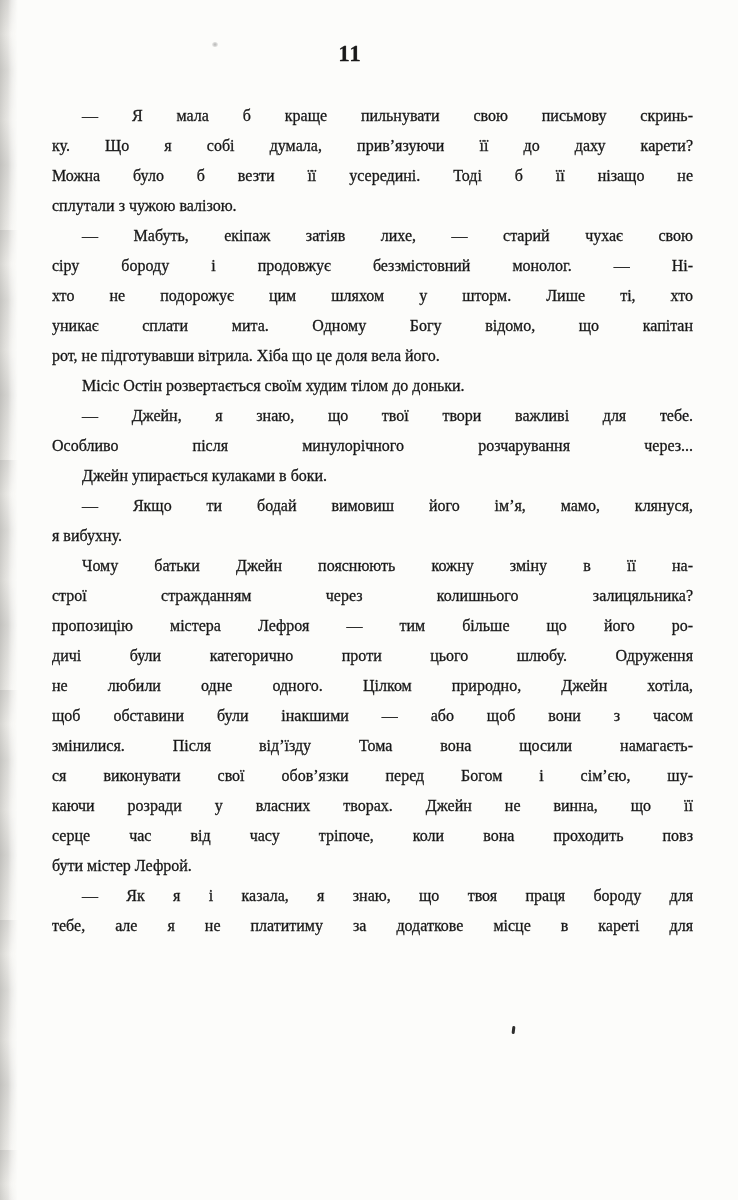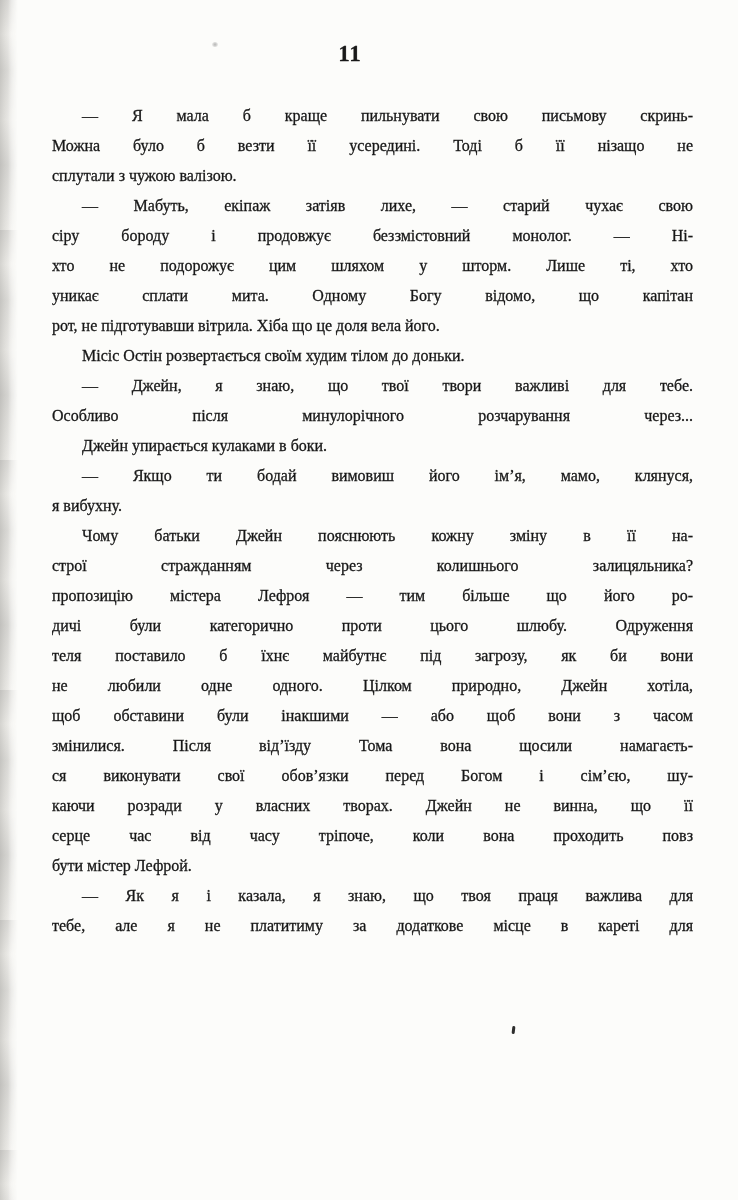--- a/index.html
+++ b/index.html
@@ -80,42 +80,42 @@
 </style>
 </head>
 <body>
 
 <div class="page">
   <div class="gutter"></div>
   <div class="speck-dot"></div>
   <div class="pagenum">11</div>
   <div class="text">
       <div class="line indent">— Я мала б краще пильнувати свою письмову скринь-</div>
+      <div class="line">ку. Що я собі думала, прив’язуючи її до даху карети?</div>
       <div class="line">Можна було б везти її усередині. Тоді б її нізащо не</div>
       <div class="line lastline">сплутали з чужою валізою.</div>
       <div class="line indent">— Мабуть, екіпаж затіяв лихе, — старий чухає свою</div>
       <div class="line">сіру бороду і продовжує беззмістовний монолог. — Ні-</div>
       <div class="line">хто не подорожує цим шляхом у шторм. Лише ті, хто</div>
       <div class="line">уникає сплати мита. Одному Богу відомо, що капітан</div>
       <div class="line lastline">рот, не підготувавши вітрила. Хіба що це доля вела його.</div>
       <div class="line indent lastline">Місіс Остін розвертається своїм худим тілом до доньки.</div>
       <div class="line indent">— Джейн, я знаю, що твої твори важливі для тебе.</div>
       <div class="line">Особливо після минулорічного розчарування через...</div>
       <div class="line indent lastline">Джейн упирається кулаками в боки.</div>
       <div class="line indent">— Якщо ти бодай вимовиш його ім’я, мамо, клянуся,</div>
       <div class="line lastline">я вибухну.</div>
       <div class="line indent">Чому батьки Джейн пояснюють кожну зміну в її на-</div>
       <div class="line">строї стражданням через колишнього залицяльника?</div>
       <div class="line">пропозицію містера Лефроя — тим більше що його ро-</div>
       <div class="line">дичі були категорично проти цього шлюбу. Одруження</div>
-      <div class="line">теля поставило б їхнє майбутнє під загрозу, як би вони</div>
       <div class="line">не любили одне одного. Цілком природно, Джейн хотіла,</div>
       <div class="line">щоб обставини були інакшими — або щоб вони з часом</div>
       <div class="line">змінилися. Після від’їзду Тома вона щосили намагаєть-</div>
       <div class="line">ся виконувати свої обов’язки перед Богом і сім’єю, шу-</div>
       <div class="line">каючи розради у власних творах. Джейн не винна, що її</div>
       <div class="line">серце час від часу тріпоче, коли вона проходить повз</div>
       <div class="line lastline">бути містер Лефрой.</div>
-      <div class="line indent">— Як я і казала, я знаю, що твоя праця важлива для</div>
+      <div class="line indent">— Як я і казала, я знаю, що твоя праця бороду для</div>
       <div class="line">тебе, але я не платитиму за додаткове місце в кареті для</div>
     </div>
   <div class="speck-tick"></div>
 </div>
 
 </body></html>

